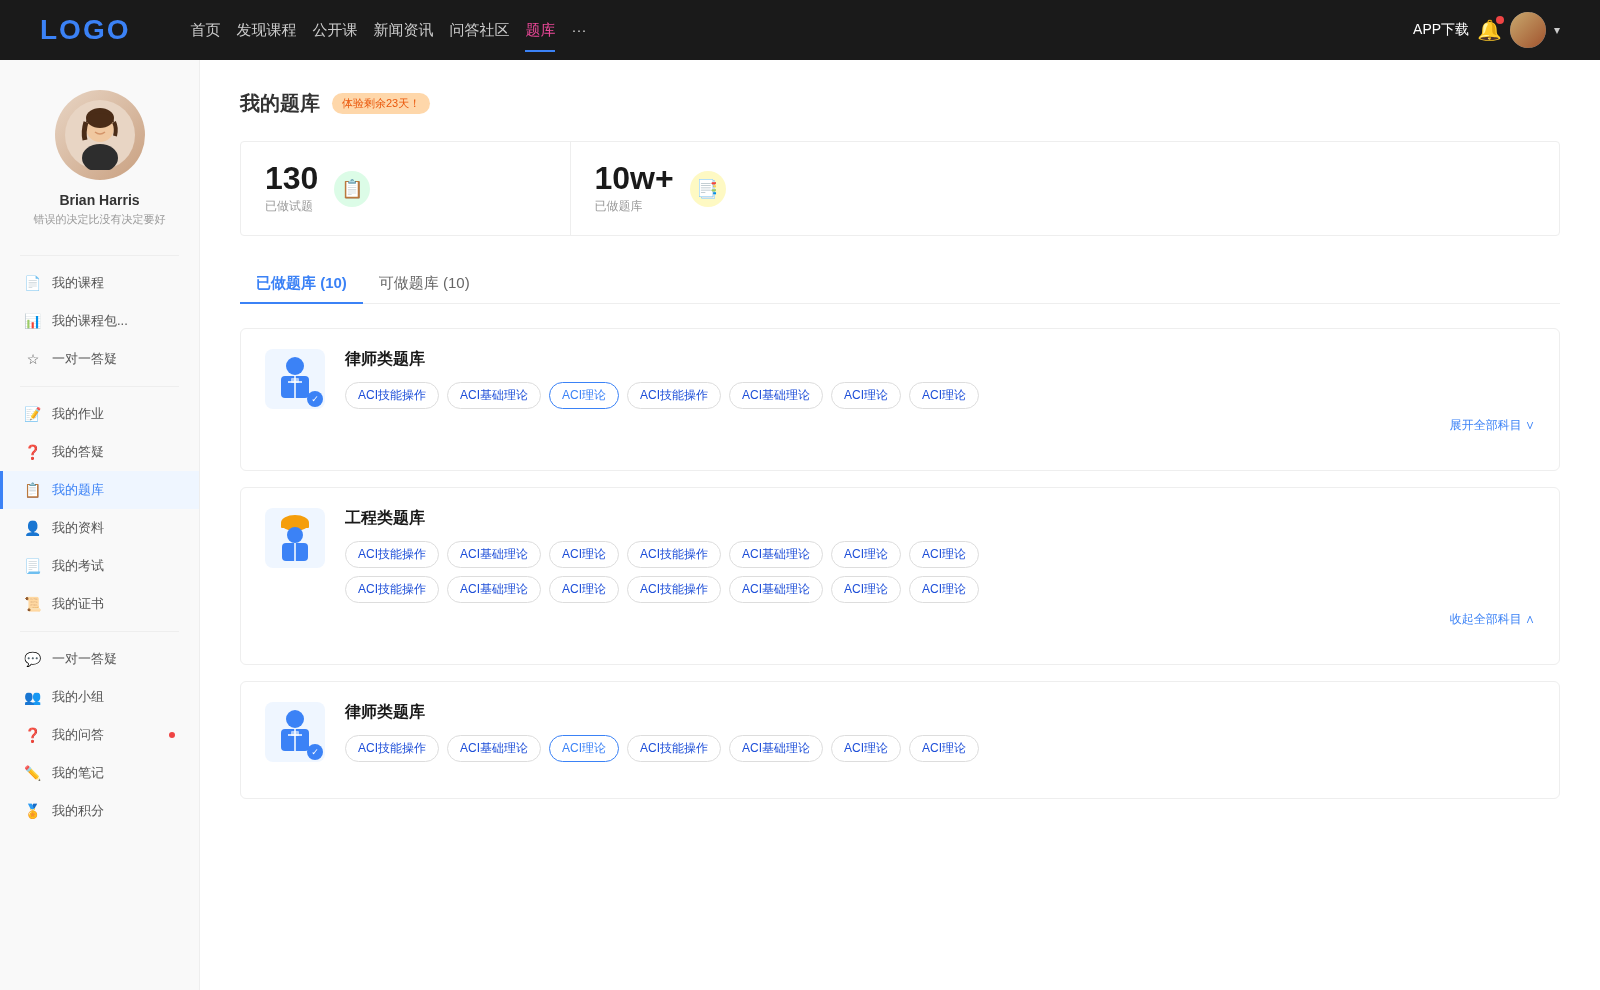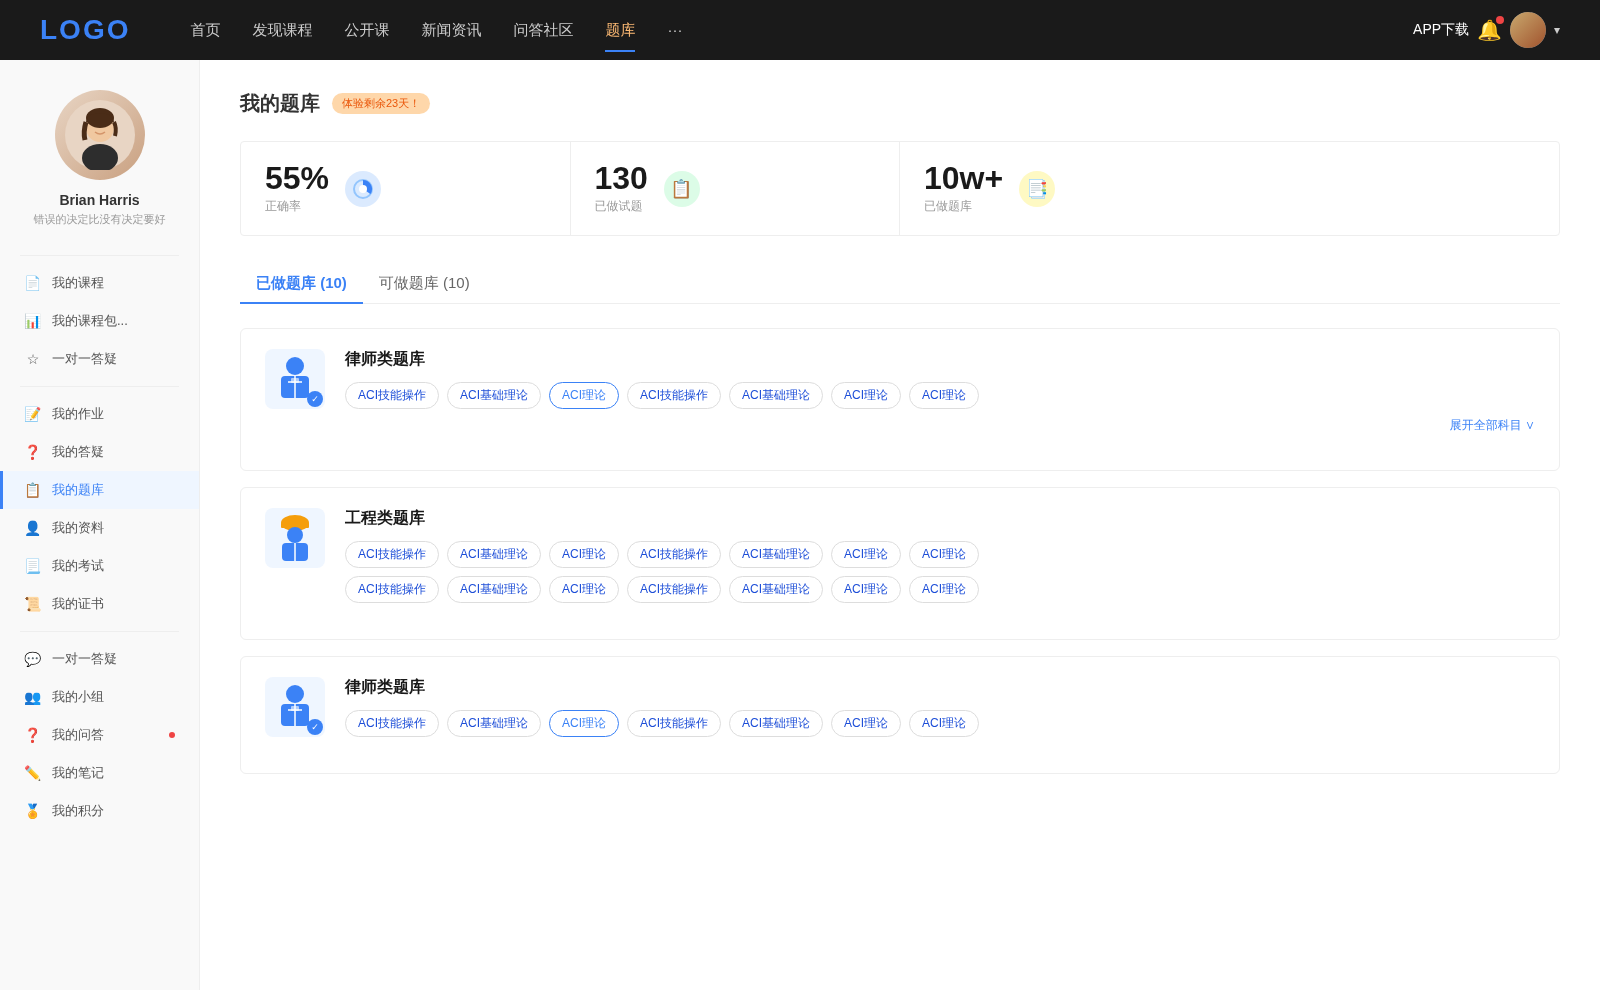--- a/index.html
+++ b/index.html
@@ -18,32 +18,32 @@
     }
     .header-logo {
       color: #3b82f6;
       font-size: 28px;
       font-weight: bold;
       letter-spacing: 2px;
       margin-right: 60px;
     }
     .header-nav {
       display: flex;
-      gap: 32px;
+      gap: 16px;
       flex: 1;
     }
     .header-nav-item {
       color: #ccc;
       font-size: 15px;
       cursor: pointer;
       padding: 4px 0;
       position: relative;
     }
     .header-nav-item.active {
-      color: #fdba74;
+      color: #ec4899;
     }
     .header-nav-item.active::after {
       content: '';
       position: absolute;
       bottom: -8px;
       left: 0; right: 0;
       height: 2px;
       background: #3b82f6;
     }
     .header-right {
@@ -434,33 +434,20 @@
 
   <main class="main-content">
 
     <div class="page-title-row">
       <span class="page-title">我的题库</span>
       <span class="trial-badge">体验剩余23天！</span>
     </div>
 
     <div class="stats-row">
 
-      <div class="stat-item">
-        <div class="stat-text">
-          <div class="stat-value">55%</div>
-          <div class="stat-label">正确率</div>
-        </div>
-        <div class="stat-icon stat-icon-blue">
-          <svg width="22" height="22" viewBox="0 0 22 22">
-            <circle cx="11" cy="11" r="9" fill="none" stroke="#93c5fd" stroke-width="2"></circle>
-            <path d="M11 11 L11 2 A9 9 0 0 1 18.5 16 Z" fill="#3b82f6"></path>
-            <circle cx="11" cy="11" r="4" fill="white"></circle>
-          </svg>
-        </div>
-      </div>
 
       <div class="stat-item">
         <div class="stat-text">
           <div class="stat-value">130</div>
           <div class="stat-label">已做试题</div>
         </div>
         <div class="stat-icon stat-icon-green">
           <span style="font-size:18px;">📋</span>
         </div>
       </div>
@@ -540,20 +527,21 @@
           </div>
           <div class="qbank-tags" style="margin-top:8px;">
             <span class="tag">ACI技能操作</span>
             <span class="tag">ACI基础理论</span>
             <span class="tag">ACI理论</span>
             <span class="tag">ACI技能操作</span>
             <span class="tag">ACI基础理论</span>
             <span class="tag">ACI理论</span>
             <span class="tag">ACI理论</span>
           </div>
+          <div class="qbank-expand">收起全部科目 ∧</div>
         </div>
       </div>
     </div>
 
     <div class="qbank-item">
       <div class="qbank-header">
         <div class="qbank-icon">
           <svg width="40" height="50" viewBox="0 0 40 50">
             <circle cx="20" cy="12" r="9" fill="#3b82f6"></circle>
             <rect x="6" y="22" width="28" height="22" rx="4" fill="#3b82f6"></rect>

